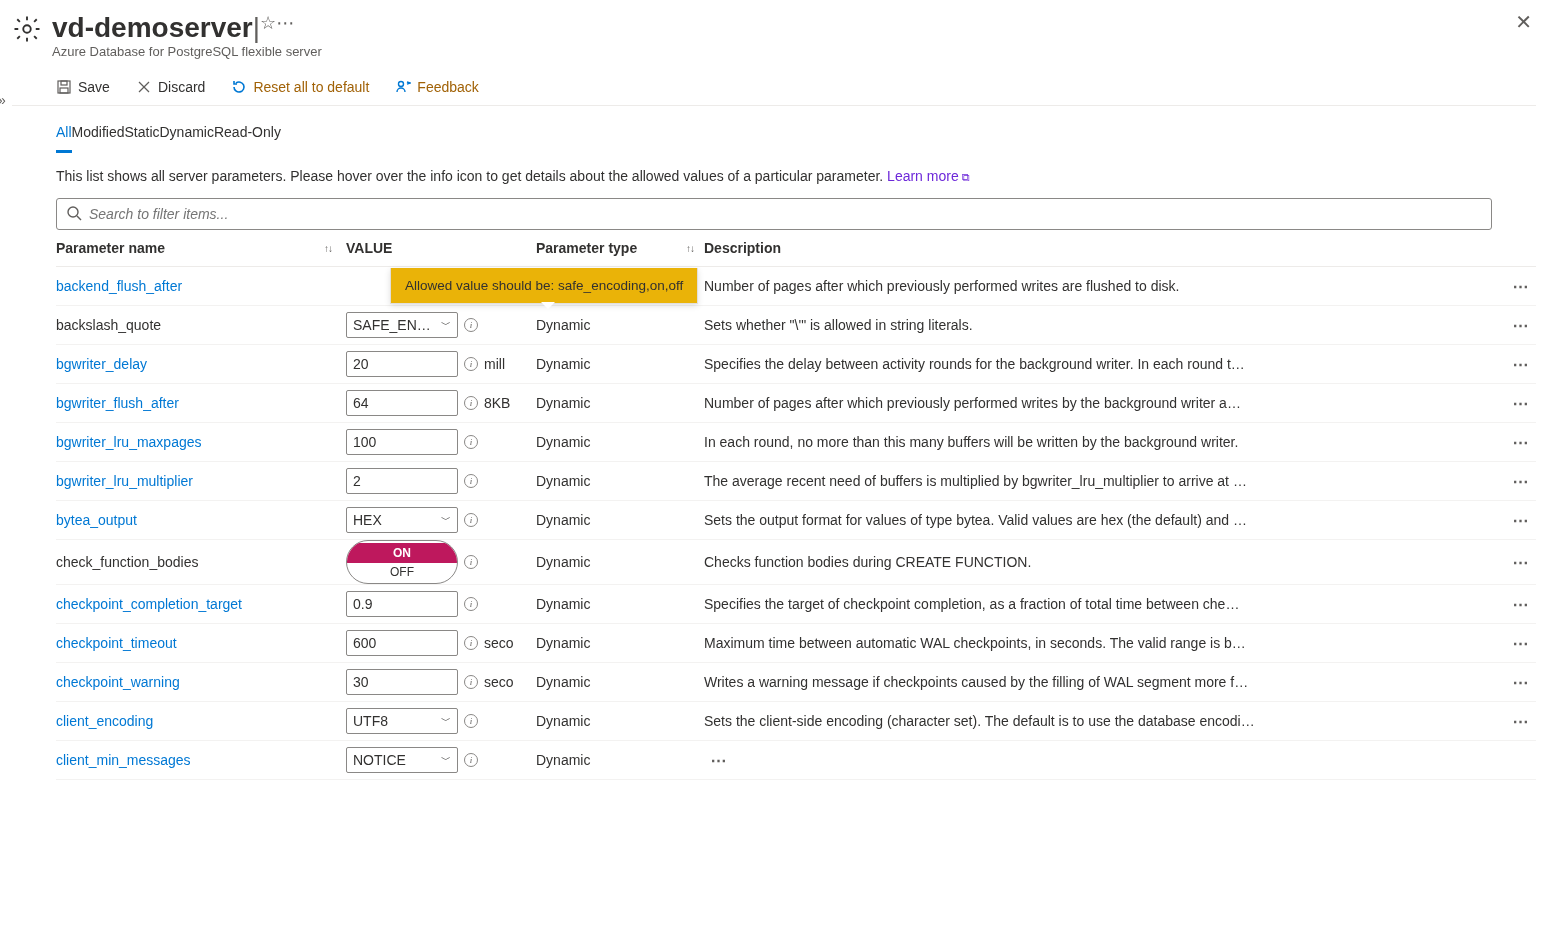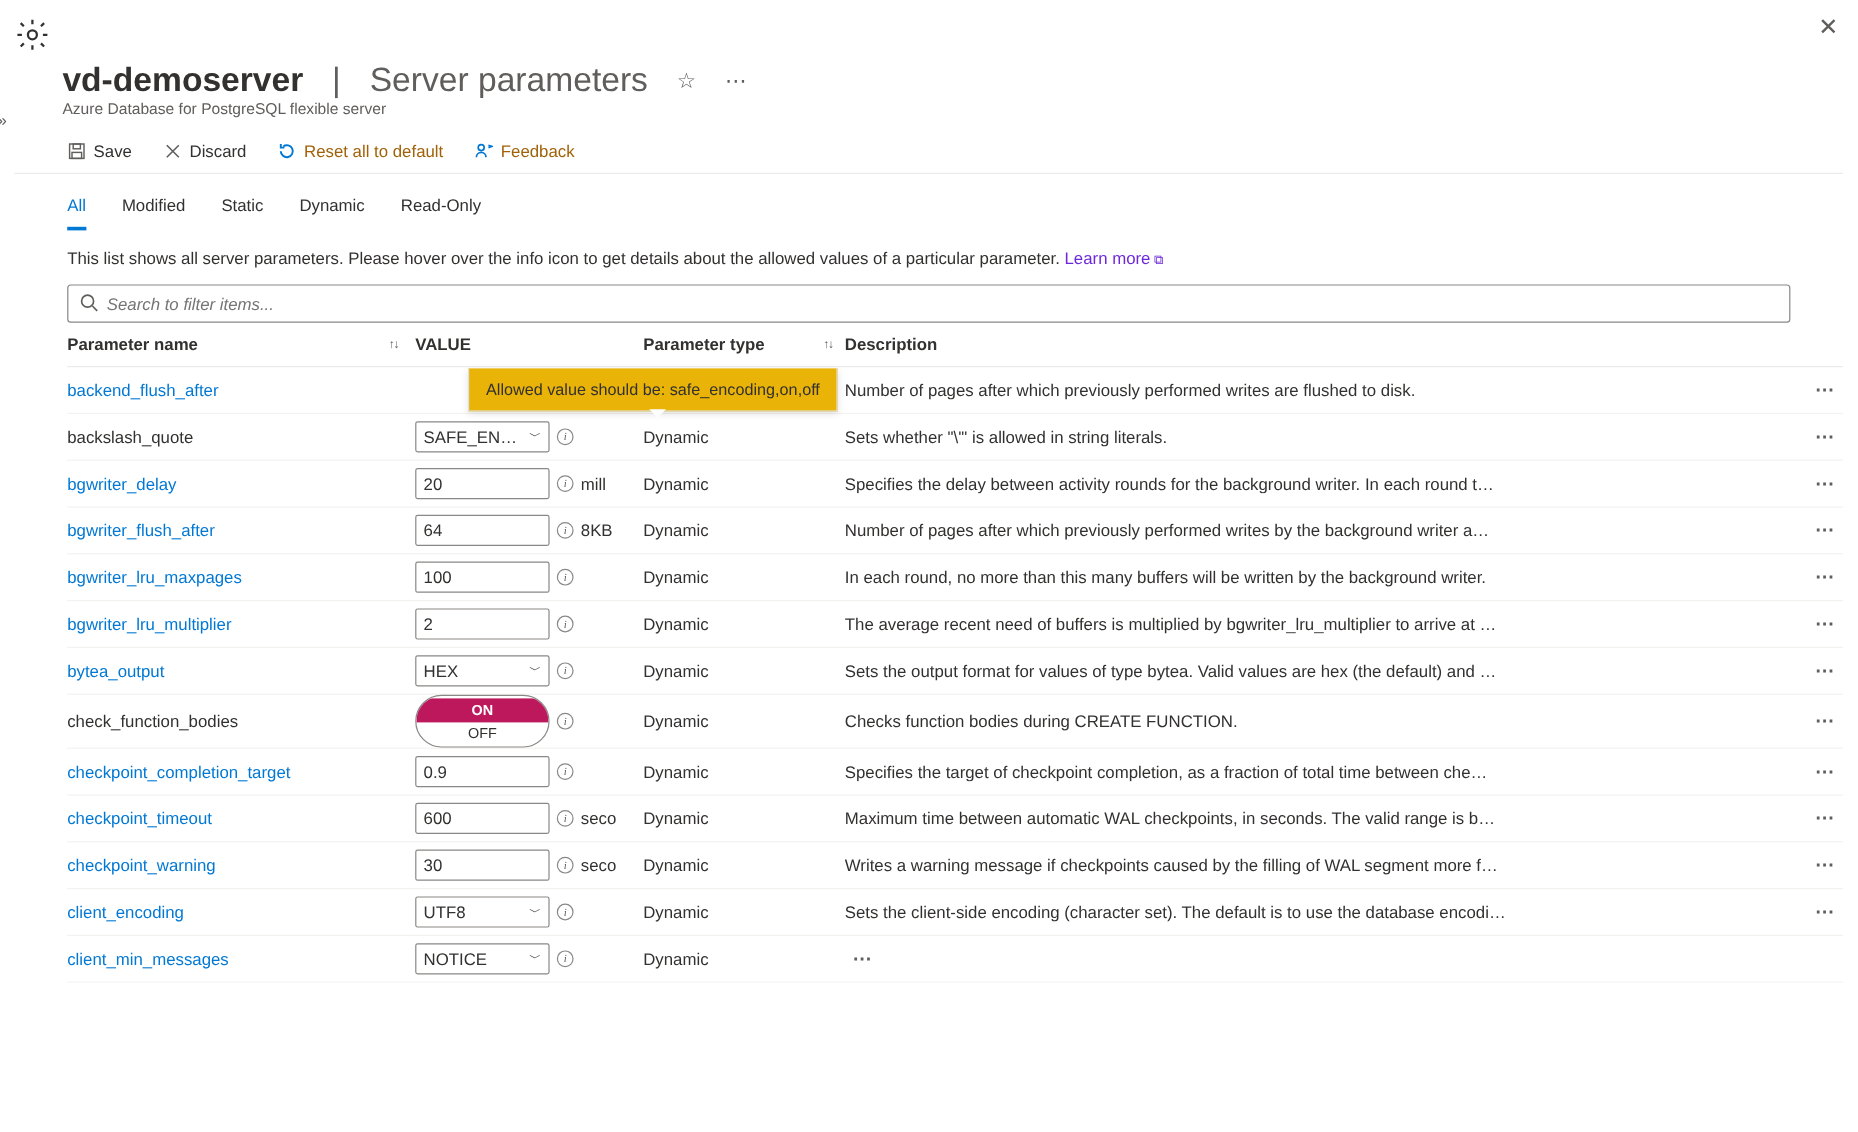--- a/index.html
+++ b/index.html
@@ -6,34 +6,34 @@
   body {
     margin: 0;
     font-family: "Segoe UI", Arial, sans-serif;
     font-size: 14px;
     color: #323130;
     background: #fff;
     padding: 0 12px;
   }
   .header { display:flex; align-items:flex-start; padding: 12px 0 4px 0; position:relative; }
   .gear { width:30px; height:30px; margin-right:10px; margin-top:2px; flex:none; }
-  .title-line { display:flex; align-items:center; gap:24px;margin-top:39px; }
+  .title-line { display:flex; align-items:flex-start; gap:0; }
   .title-main { font-size:28px; font-weight:600; }
   .title-sep { font-size:28px; font-weight:300; color:#605e5c; }
   .title-sub { font-size:28px; font-weight:300; color:#605e5c; }
   .star-icon, .more-icon { color:#605e5c; font-size:18px; cursor:pointer; }
   .close-x { position:absolute; right:4px; top:10px; font-size:20px; color:#605e5c; cursor:pointer; }
   .subtitle { font-size:13px; color:#605e5c; margin-left:40px; margin-top:-4px; margin-bottom:10px; }
   .chevrons { position:absolute; left:-2px; top:92px; color:#605e5c; font-size:14px; }
   .toolbar { display:flex; align-items:center; gap:26px; padding: 10px 0 10px 44px; border-bottom:1px solid #edebe9; }
   .tool-item { display:flex; align-items:center; gap:6px; color:#323130; cursor:pointer; }
   .tool-item.accent { color:#0078d4; }
   .tool-item.accent .tool-label { color:#a16207; }
   .tool-ico { width:16px; height:16px; }
-  .tabs { display:flex; gap:30px; padding: 18px 0 0 44px; border-bottom:1px solid #fff; }
+  .tabs { display:flex; padding: 18px 0 0 44px; border-bottom:1px solid #fff; }
   .tab { padding-bottom:10px; color:#323130; cursor:pointer; }
   .tab.active { color:#0078d4; border-bottom:3px solid #0078d4; font-weight:400; }
   .info-line { padding: 14px 0 14px 44px; color:#323130; }
   .info-line a { color:#6d28d9; text-decoration:none; }
   .ext-icon { font-size:11px; margin-left:3px; }
   .search-wrap { margin: 0 0 0 44px; position:relative; }
   .search-wrap input {
     width: calc(100% - 44px);
     padding: 7px 10px 7px 32px;
     border: 1px solid #8a8886;
@@ -97,21 +97,20 @@
 
 <div class="header">
   <svg class="gear" viewBox="0 0 24 24" fill="none" stroke="#323130" stroke-width="1.5">
     <circle cx="12" cy="12" r="3"></circle>
     <path d="M12 2v3M12 19v3M4.2 4.2l2.1 2.1M17.7 17.7l2.1 2.1M2 12h3M19 12h3M4.2 19.8l2.1-2.1M17.7 6.3l2.1-2.1"></path>
   </svg>
   <div>
     <div class="title-line">
       <span class="title-main">vd-demoserver</span>
       <span class="title-sep">|</span>
-      <span class="title-sub">Server parameters</span>
       <span class="star-icon">☆</span>
       <span class="more-icon">⋯</span>
     </div>
   </div>
   <span class="close-x">✕</span>
 </div>
 <div class="subtitle">Azure Database for PostgreSQL flexible server</div>
 
 <span class="chevrons">»</span>
 

